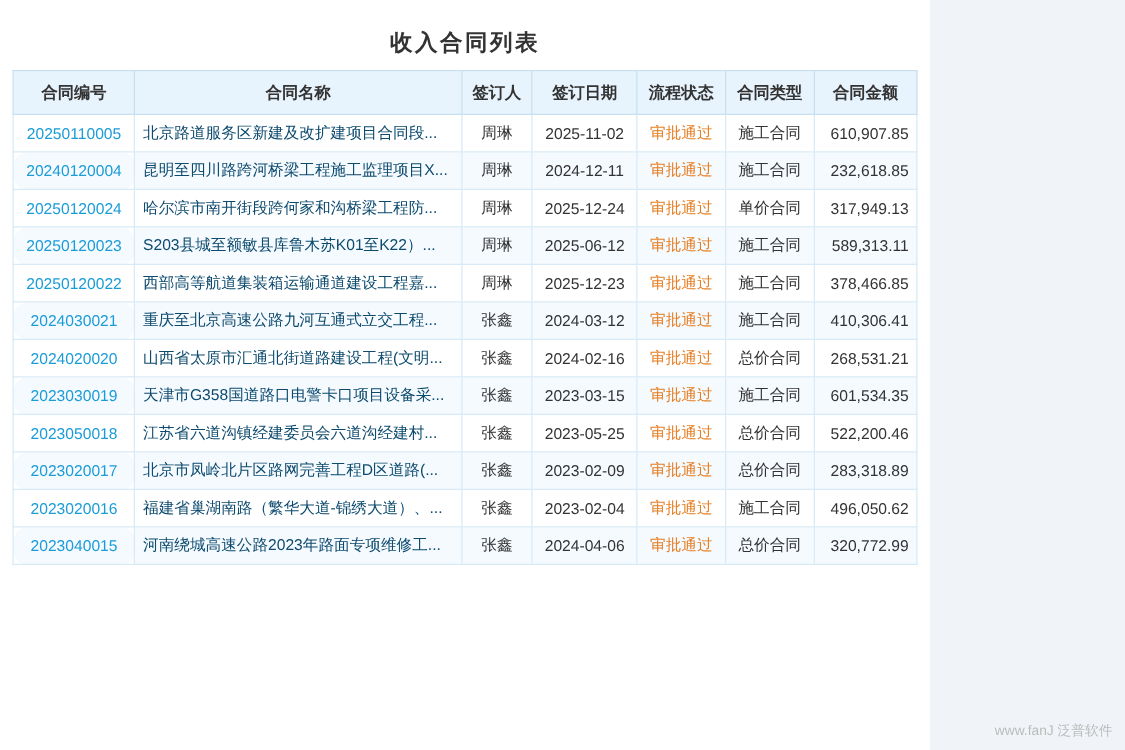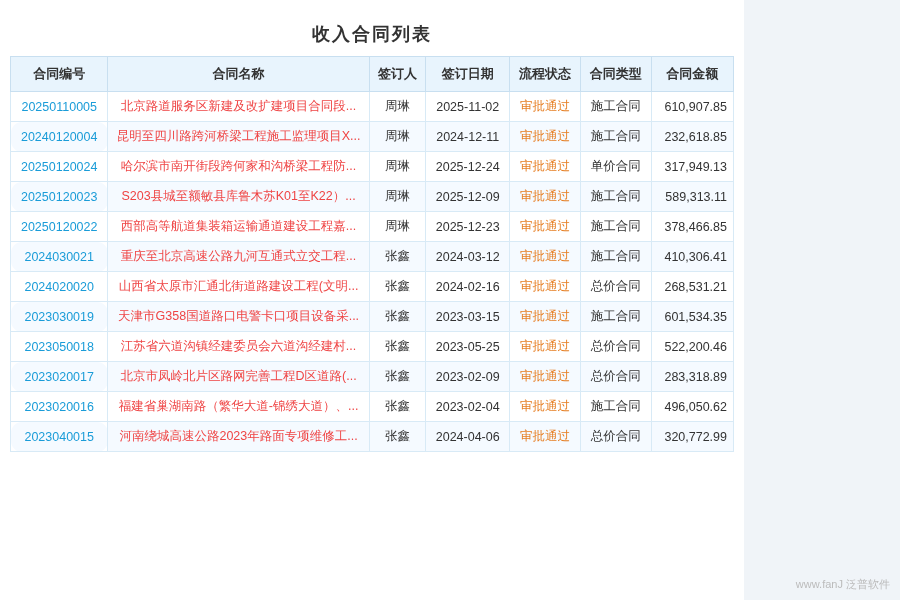--- a/index.html
+++ b/index.html
@@ -63,22 +63,22 @@
       text-align: center;
       color: #333;
       font-size: 12.5px;
     }
     tbody td.contract-no {
       color: #1a9cd8;
       cursor: pointer;
       border-radius: 11px;
     }
     tbody td.contract-name {
-      text-align: center;
-      color: #ef4444;
+      text-align: left;
+      color: #0c4a6e;
       cursor: pointer;
       max-width: 240px;
       overflow: hidden;
       text-overflow: ellipsis;
       white-space: nowrap;
     }
     tbody td.status {
       color: #e67e22;
     }
     tbody td.amount {
@@ -136,21 +136,21 @@
             <td>周琳</td>
             <td>2025-12-24</td>
             <td class="status">审批通过</td>
             <td>单价合同</td>
             <td class="amount">317,949.13</td>
           </tr>
           <tr>
             <td class="contract-no">20250120023</td>
             <td class="contract-name">S203县城至额敏县库鲁木苏K01至K22）...</td>
             <td>周琳</td>
-            <td>2025-12-09</td>
+            <td>2025-06-12</td>
             <td class="status">审批通过</td>
             <td>施工合同</td>
             <td class="amount">589,313.11</td>
           </tr>
           <tr>
             <td class="contract-no">20250120022</td>
             <td class="contract-name">西部高等航道集装箱运输通道建设工程嘉...</td>
             <td>周琳</td>
             <td>2025-12-23</td>
             <td class="status">审批通过</td>

